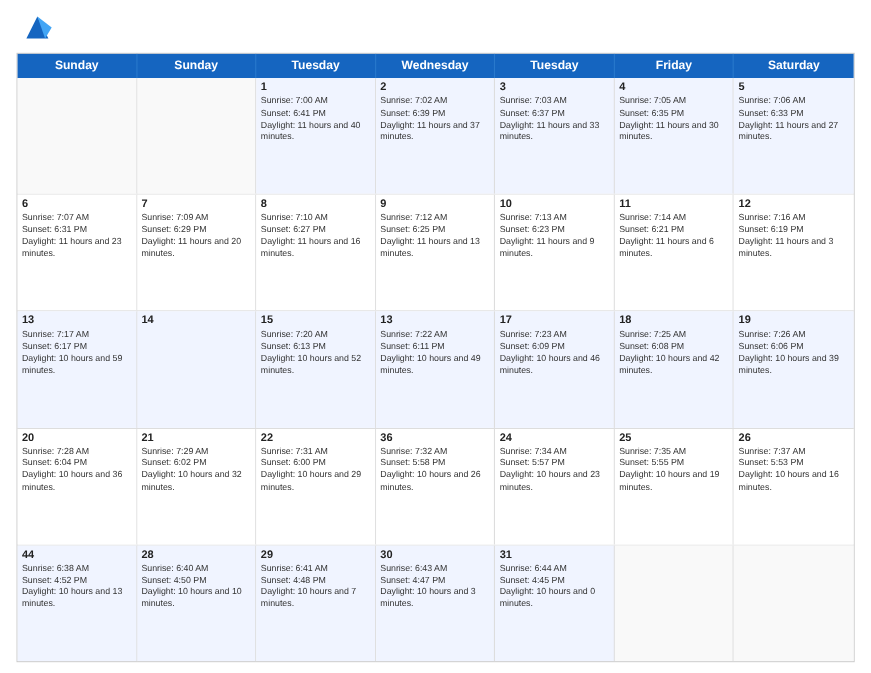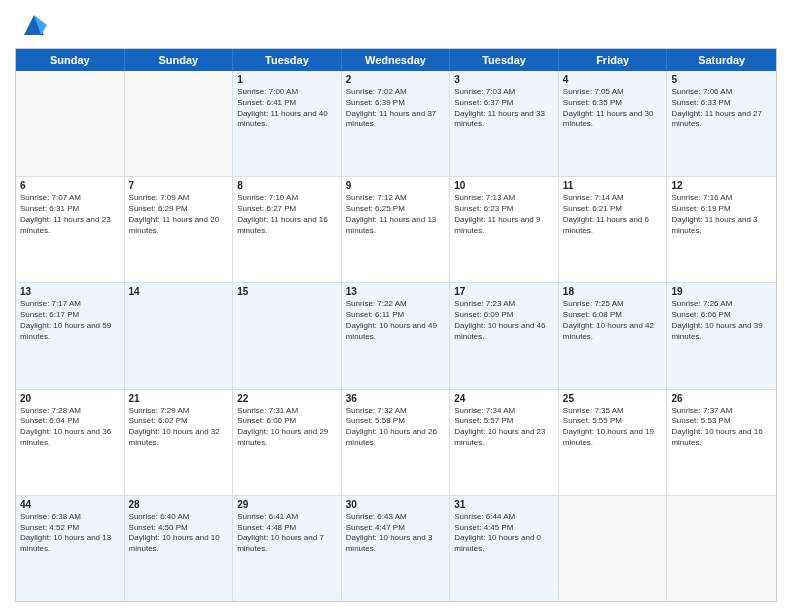--- a/index.html
+++ b/index.html
@@ -201,20 +201,21 @@
         <div class="cal-row">
           <div class="cal-cell alt-row">
             <span class="day-num">13</span>
             <div class="cell-text">Sunrise: 7:17 AM<br>Sunset: 6:17 PM<br>Daylight: 10 hours and 59 minutes.</div>
           </div>
           <div class="cal-cell alt-row">
             <span class="day-num">14</span>
           </div>
           <div class="cal-cell alt-row">
             <span class="day-num">15</span>
+            <div class="cell-text">Sunrise: 7:20 AM<br>Sunset: 6:13 PM<br>Daylight: 10 hours and 52 minutes.</div>
           </div>
           <div class="cal-cell alt-row">
             <span class="day-num">13</span>
             <div class="cell-text">Sunrise: 7:22 AM<br>Sunset: 6:11 PM<br>Daylight: 10 hours and 49 minutes.</div>
           </div>
           <div class="cal-cell alt-row">
             <span class="day-num">17</span>
             <div class="cell-text">Sunrise: 7:23 AM<br>Sunset: 6:09 PM<br>Daylight: 10 hours and 46 minutes.</div>
           </div>
           <div class="cal-cell alt-row">

